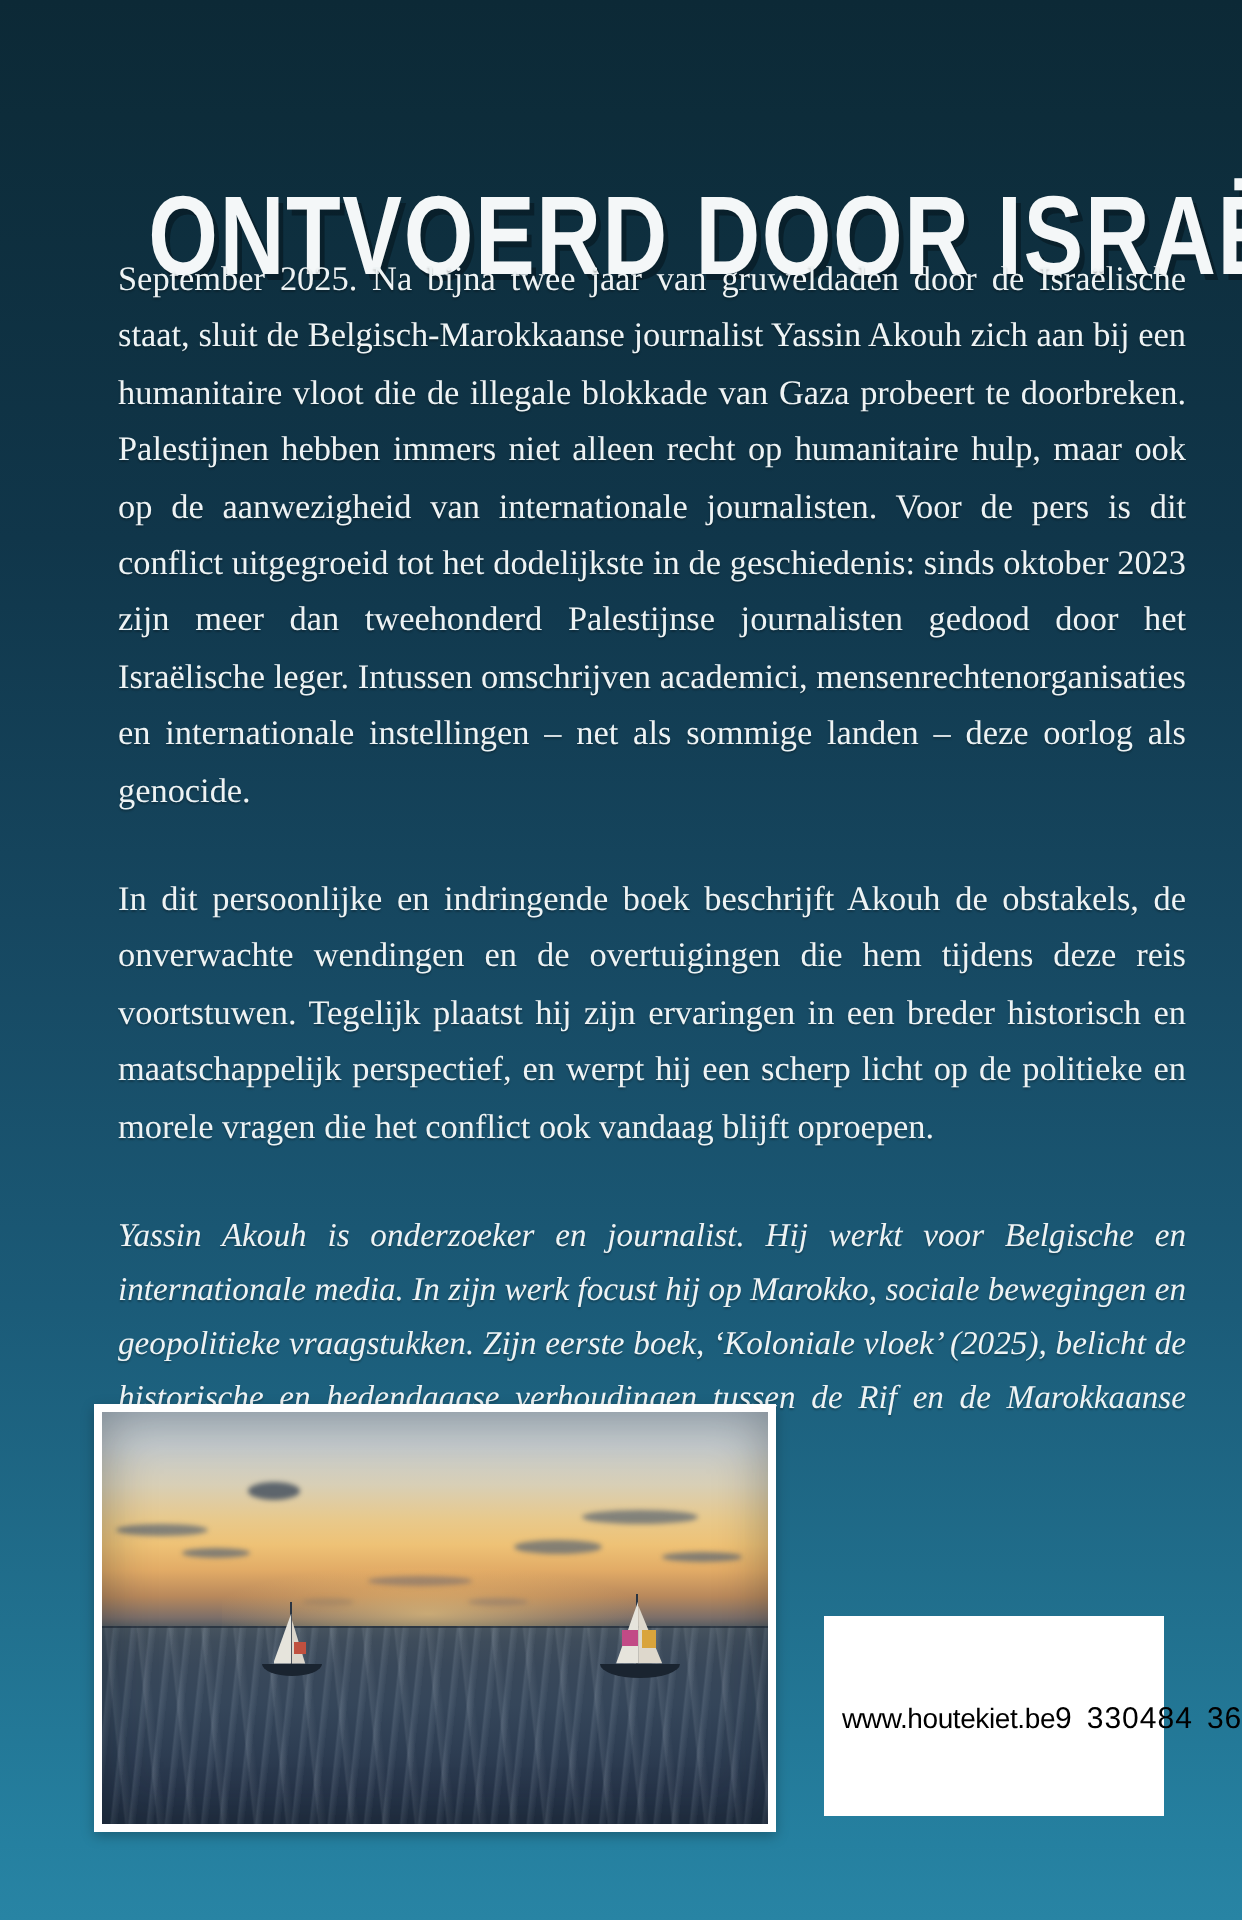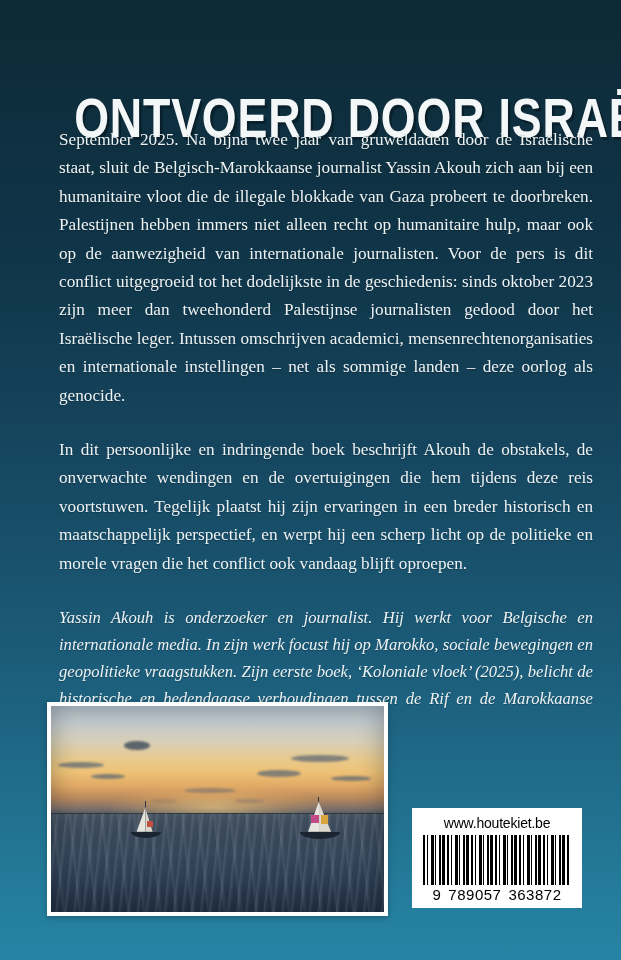--- a/index.html
+++ b/index.html
@@ -237,21 +237,20 @@
   .barcode-box {
     position: absolute;
     left: 412px;
     top: 808px;
     width: 170px;
     height: 100px;
     background: #ffffff;
     box-sizing: border-box;
     padding: 6px 9px 4px 9px;
     display: flex;
-    flex-direction: column;
     align-items: center;
   }
   .publisher-url {
     font-family: "Liberation Sans", sans-serif;
     font-size: 14px;
     letter-spacing: -0.2px;
     color: #000;
     line-height: 18px;
     white-space: nowrap;
   }
@@ -329,17 +328,17 @@
       </div>
 
       <div class="photo-vignette"></div>
     </div>
   </div>
 
   <div class="barcode-box">
     <div class="publisher-url">www.houtekiet.be</div>
     <div class="bars"></div>
     <div class="isbn-digits">
-      <span class="lead">9</span><span class="grp">789057</span><span>363872</span>
+      <span class="lead">9</span><span class="grp">330484</span><span>363872</span>
     </div>
   </div>
 
 </div>
 
 </body></html>

